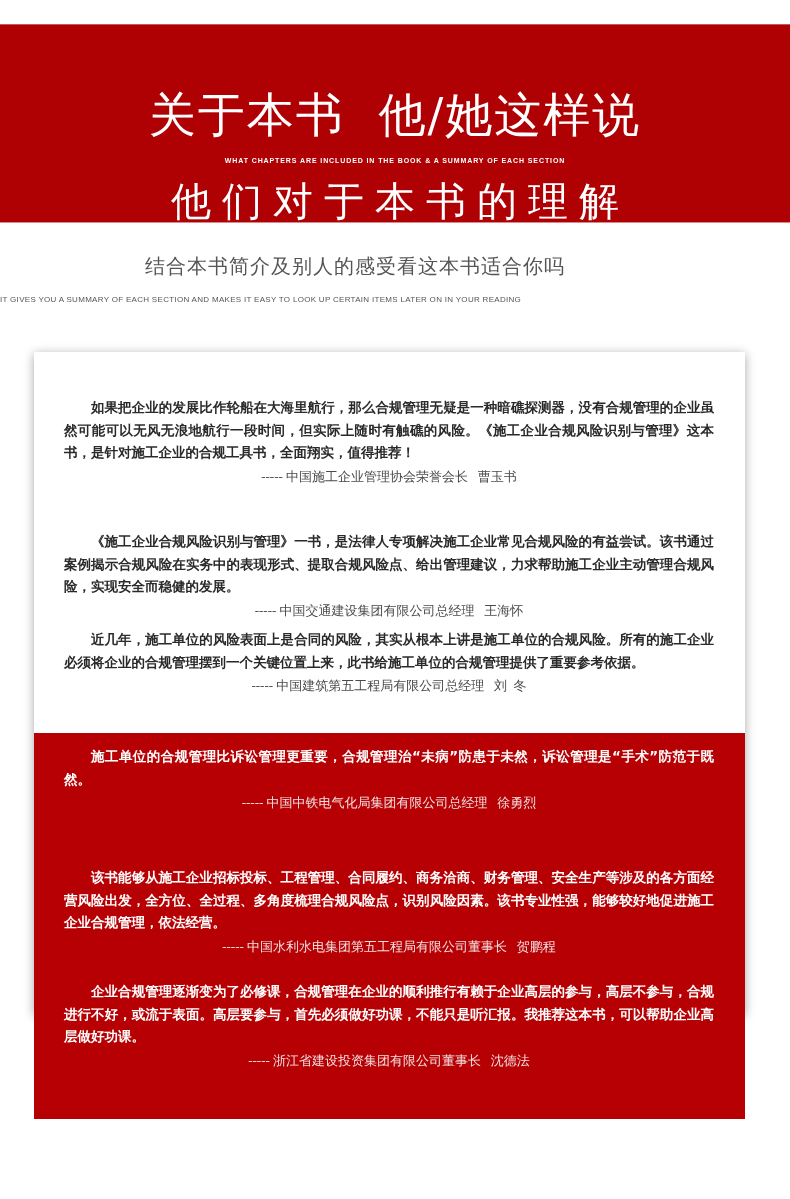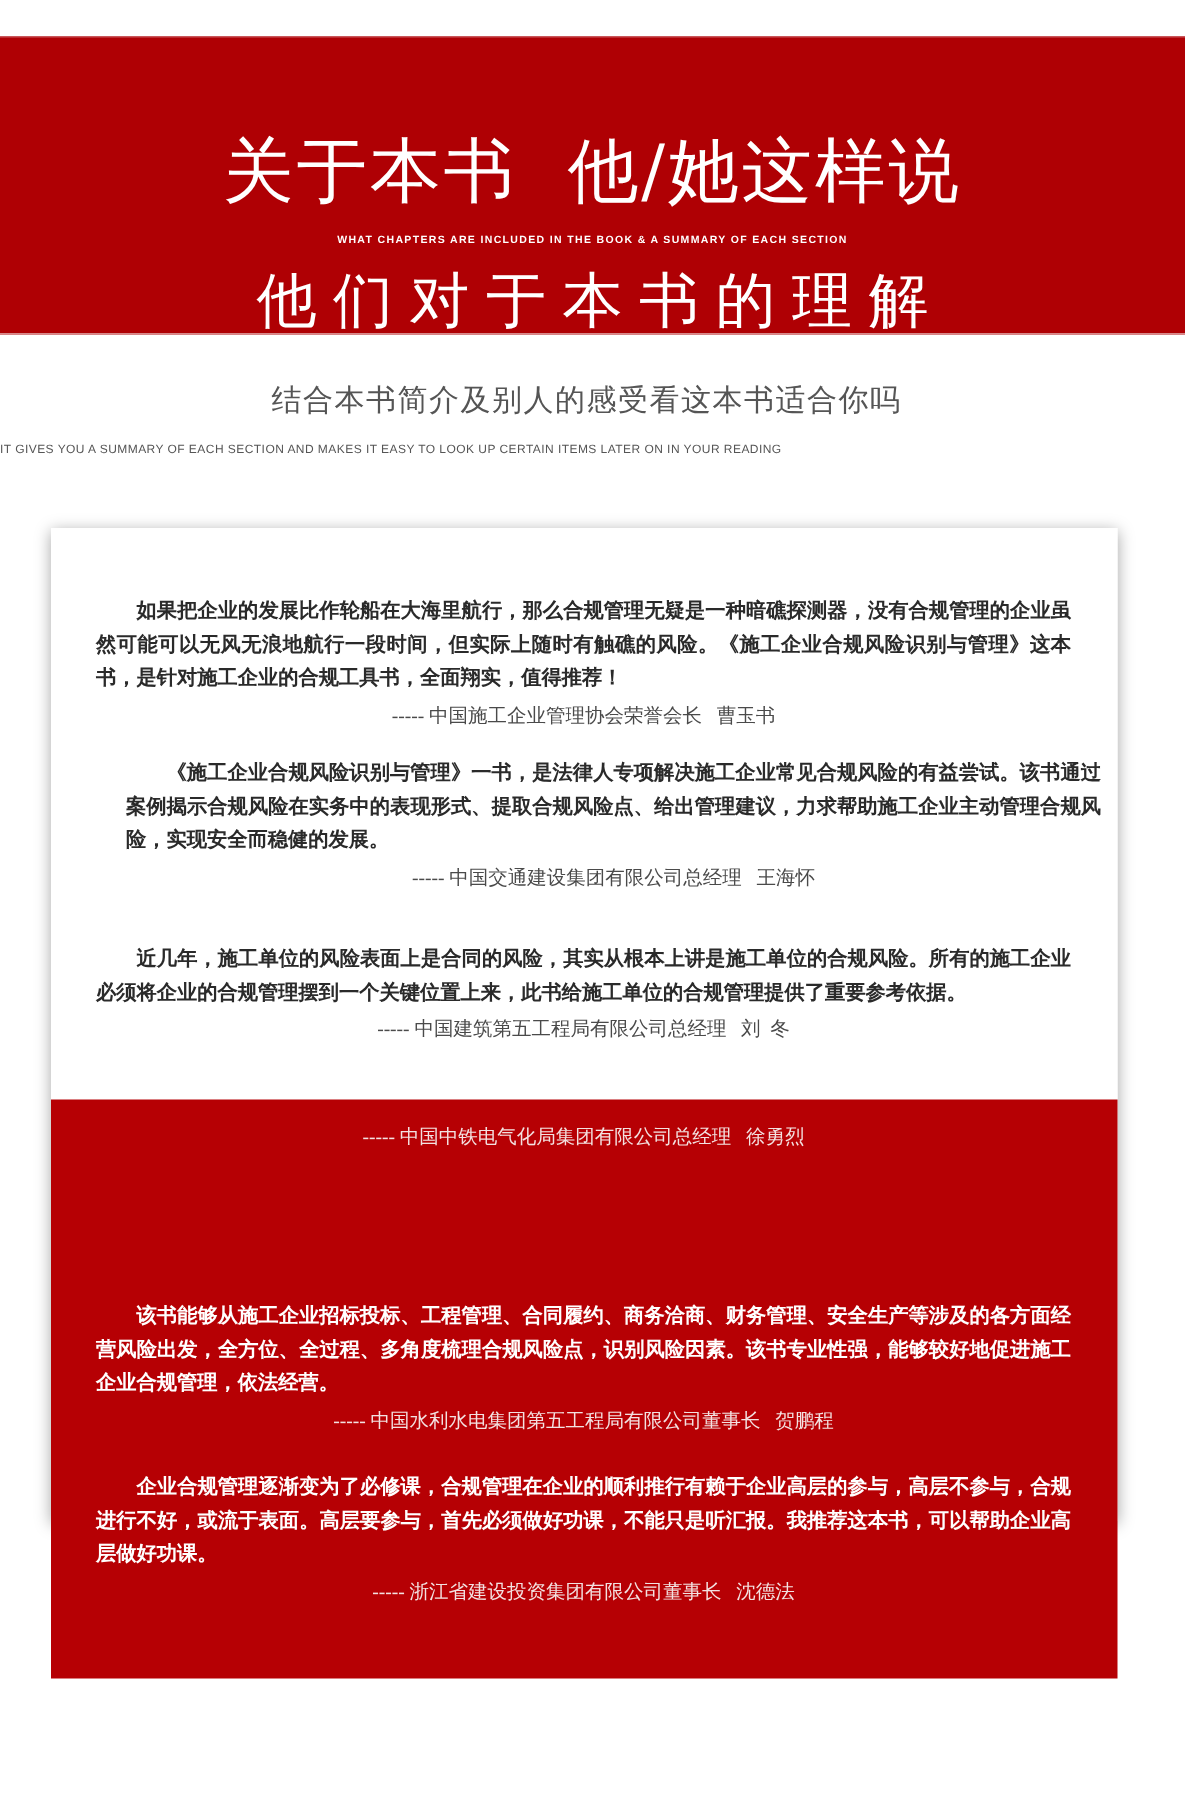--- a/index.html
+++ b/index.html
@@ -70,21 +70,20 @@
       position: absolute;
       left: 0;
       top: 251px;
       width: 710px;
       text-align: center;
       color: #555555;
       font-family: "DejaVu Sans", sans-serif;
       font-size: 20px;
       letter-spacing: 1px;
       line-height: 30px;
-      margin-left: 36px;
     }
     .intro-eng {
       position: absolute;
       left: 0;
       top: 294px;
       width: 790px;
       text-align: left;
       color: #555555;
       font-family: "Liberation Sans", sans-serif;
       font-size: 8px;
@@ -139,21 +138,21 @@
       line-height: 20px;
       margin-top: 3px;
       white-space: pre;
     }
     .card-white .quote-text { color: #2a2a2a; }
     .card-white .quote-source { color: #4a4a4a; }
     .card-red .quote-text { color: #ffffff; }
     .card-red .quote-source { color: #f3e1e1; }
 
     .q1 { top: 44px; }
-    .q2 { top: 152px; margin-left: 20px; }
+    .q2 { top: 178px; }
     .q3 { top: 276px; }
 
     .q4 { top: 12px; }
     .q4 .quote-source { }
     .q5 { top: 133px; }
     .q6 { top: 247px; }
   </style>
 </head>
 <body>
 
@@ -178,20 +177,21 @@
       <p class="quote-source">----- 中国交通建设集团有限公司总经理   王海怀</p>
     </div>
     <div class="quote q3">
       <p class="quote-text">近几年，施工单位的风险表面上是合同的风险，其实从根本上讲是施工单位的合规风险。所有的施工企业必须将企业的合规管理摆到一个关键位置上来，此书给施工单位的合规管理提供了重要参考依据。</p>
       <p class="quote-source">----- 中国建筑第五工程局有限公司总经理   刘  冬</p>
     </div>
   </div>
 
   <div class="card-red">
     <div class="quote q4">
+      <p class="quote-text">施工单位的合规管理比诉讼管理更重要，合规管理治“未病”防患于未然，诉讼管理是“手术”防范于既然。</p>
       <p class="quote-source">----- 中国中铁电气化局集团有限公司总经理   徐勇烈</p>
     </div>
     <div class="quote q5">
       <p class="quote-text">该书能够从施工企业招标投标、工程管理、合同履约、商务洽商、财务管理、安全生产等涉及的各方面经营风险出发，全方位、全过程、多角度梳理合规风险点，识别风险因素。该书专业性强，能够较好地促进施工企业合规管理，依法经营。</p>
       <p class="quote-source">----- 中国水利水电集团第五工程局有限公司董事长   贺鹏程</p>
     </div>
     <div class="quote q6">
       <p class="quote-text">企业合规管理逐渐变为了必修课，合规管理在企业的顺利推行有赖于企业高层的参与，高层不参与，合规进行不好，或流于表面。高层要参与，首先必须做好功课，不能只是听汇报。我推荐这本书，可以帮助企业高层做好功课。</p>
       <p class="quote-source">----- 浙江省建设投资集团有限公司董事长   沈德法</p>
     </div>

